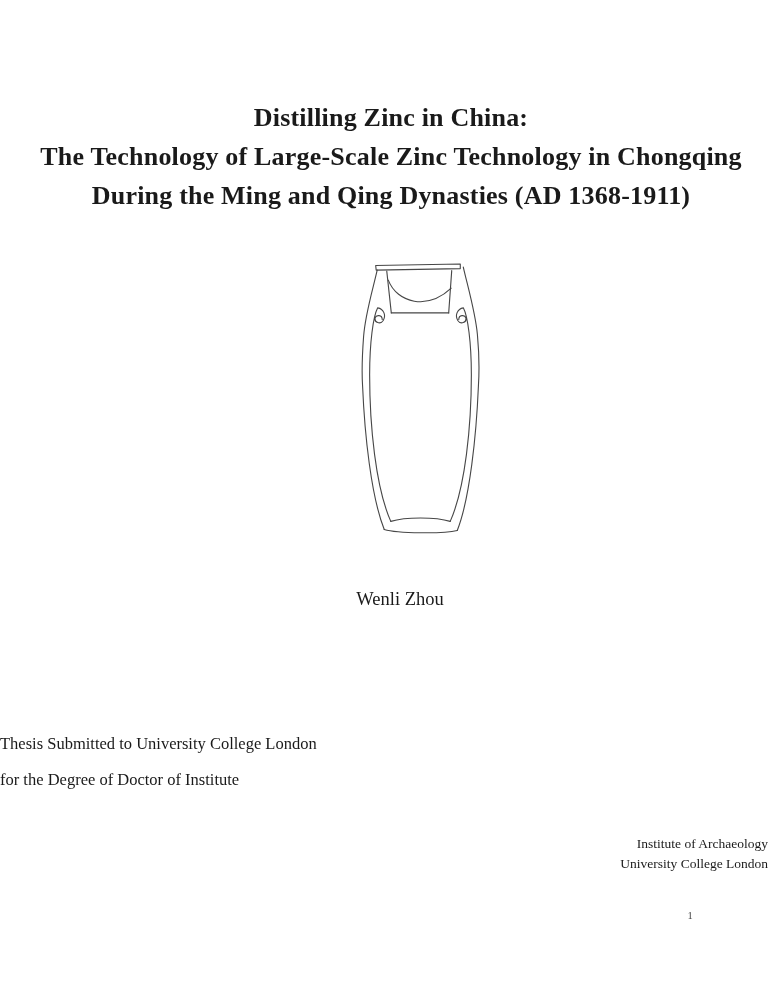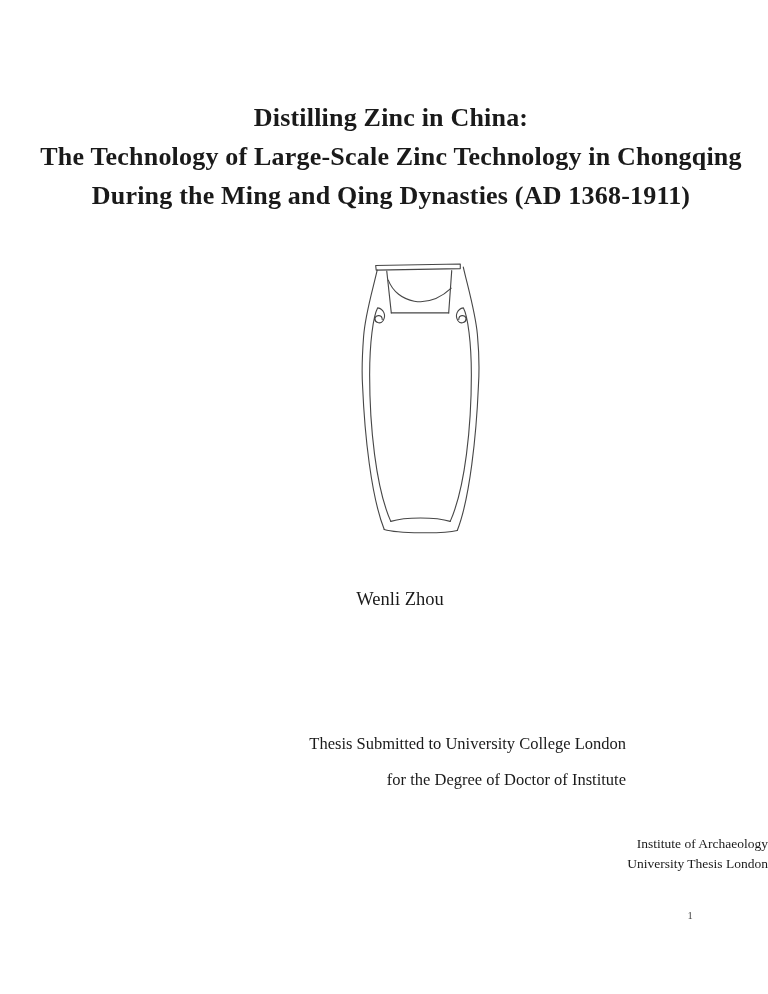--- a/index.html
+++ b/index.html
@@ -41,21 +41,21 @@
     width: 768px;
     text-align: center;
     font-size: 18.5px;
     line-height: 24px;
   }
   .submission-block {
     position: absolute;
     top: 726px;
     left: 0;
     width: 626px;
-    text-align: right;
+    text-align: left;
     font-size: 16.5px;
     line-height: 36px;
   }
   .affiliation-block {
     position: absolute;
     top: 834px;
     left: 0;
     width: 768px;
     text-align: right;
     font-size: 13.5px;
@@ -111,18 +111,18 @@
 
   <div class="author-block">Wenli Zhou</div>
 
   <div class="submission-block">
     <div>Thesis Submitted to University College London</div>
     <div>for the Degree of Doctor of Institute</div>
   </div>
 
   <div class="affiliation-block">
     <div>Institute of Archaeology</div>
-    <div>University Thesis London</div>
+    <div>University College London</div>
   </div>
 
   <div class="page-number">1</div>
 
 </div>
 
 </body></html>

